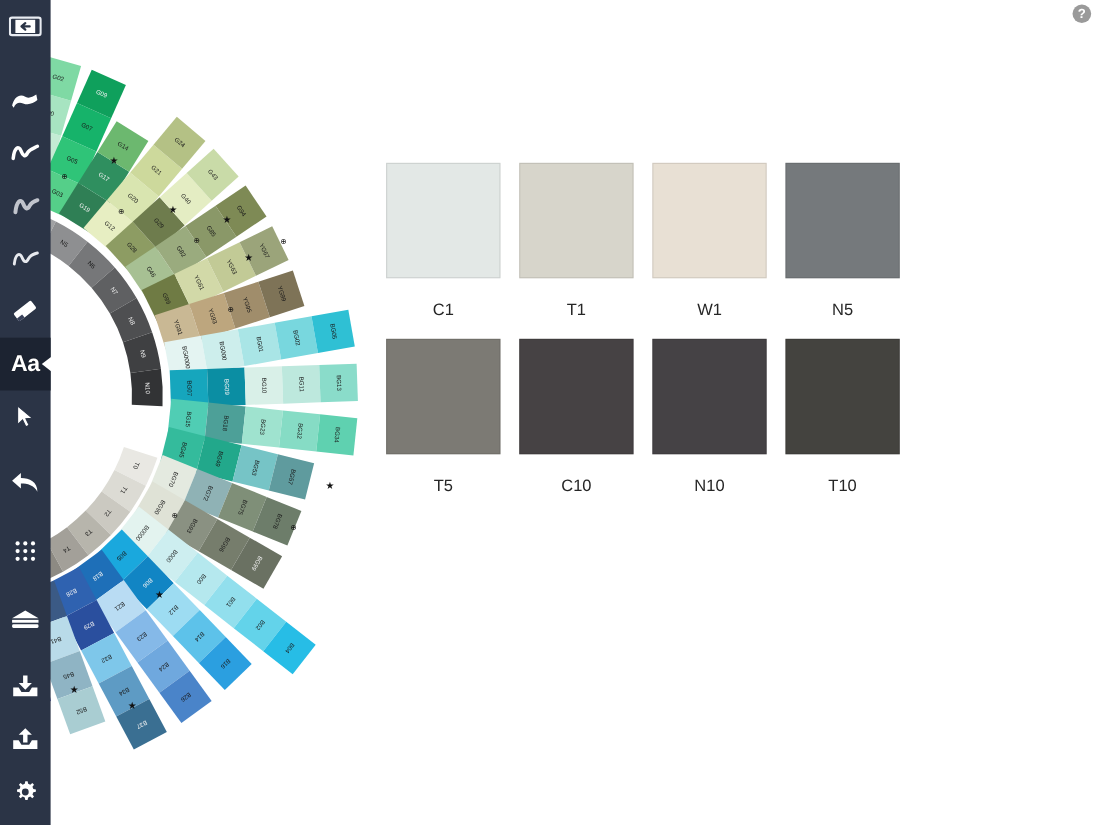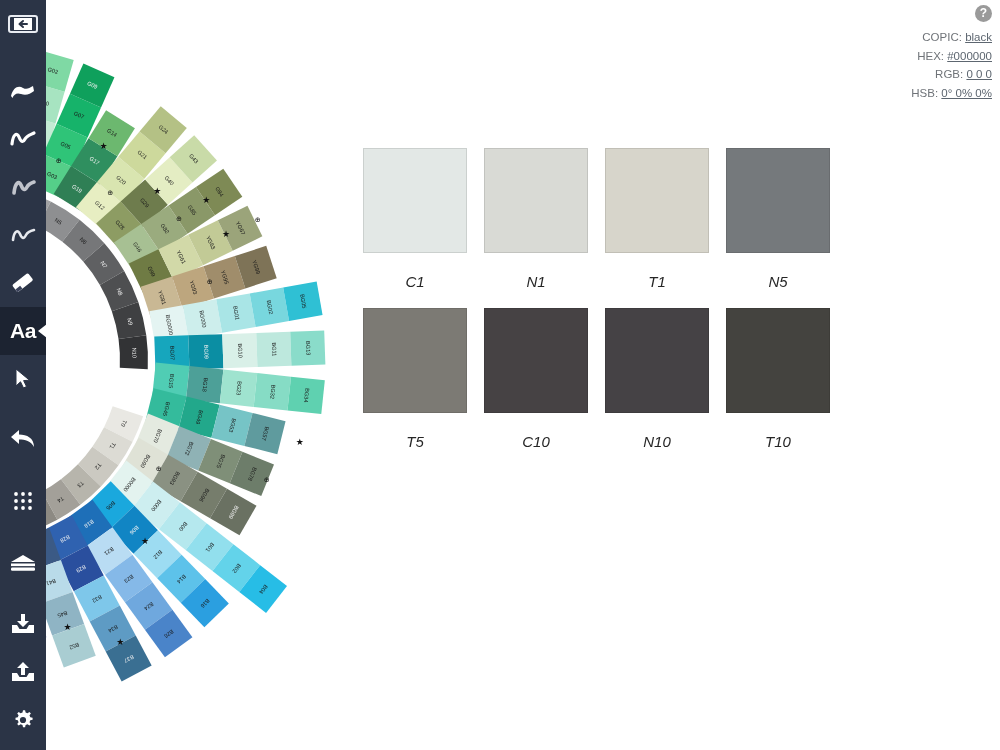--- a/index.html
+++ b/index.html
@@ -57,25 +57,25 @@
     font-size: 12px; font-weight: bold; line-height: 17px;
     text-align: center; cursor: pointer;
     margin-bottom: 6px;
   }
   .info-row { white-space: nowrap; }
   .info-label { color: #6f7378; }
   .info-value { color: #5d6670; text-decoration: underline; cursor: pointer; }
 
   
   #swatch-grid {
-    position: absolute; left: 363px; top: 148px;
+    position: absolute; left: 351px; top: 148px;
     display: grid;
     grid-template-columns: repeat(4, 104px);
     grid-template-rows: repeat(3, 160px);
-    column-gap: 17px; row-gap: 0px; font-style: italic;
+    column-gap: 17px; row-gap: 0px;
   }
   .swatch-cell { width: 104px; }
   .swatch-chip {
     width: 104px; height: 105px;
     border: 1px solid rgba(0,0,0,0.10);
     cursor: pointer;
   }
   .swatch-label {
     margin-top: 20px;
     text-align: center;
@@ -442,42 +442,36 @@
     <div class="tool" style="margin-bottom:6px;">
       <svg width="24" height="24" viewBox="0 0 24 24">
         <path fill="#ffffff" d="M12 2.2 l2.1 0 0.5 2.3 1.9 0.8 1.9-1.4 1.5 1.5 -1.4 1.9 0.8 1.9 2.3 0.5 0 2.1 -2.3 0.5 -0.8 1.9 1.4 1.9 -1.5 1.5 -1.9-1.4 -1.9 0.8 -0.5 2.3 -2.1 0 -0.5-2.3 -1.9-0.8 -1.9 1.4 -1.5-1.5 1.4-1.9 -0.8-1.9 -2.3-0.5 0-2.1 2.3-0.5 0.8-1.9 -1.4-1.9 1.5-1.5 1.9 1.4 1.9-0.8 Z"></path>
         <circle cx="12" cy="12" r="3.1" fill="#2b3446"></circle>
       </svg>
     </div>
   </div>
 
   <div id="info">
     <div id="help-btn">?</div>
-    <div id="info-rows">
-        <div class="info-row"><span class="info-label">COPIC:</span> <span class="info-value">black</span></div>
-        <div class="info-row"><span class="info-label">HEX:</span> <span class="info-value">#000000</span></div>
-        <div class="info-row"><span class="info-label">RGB:</span> <span class="info-value">0 0 0</span></div>
-        <div class="info-row"><span class="info-label">HSB:</span> <span class="info-value">0° 0% 0%</span></div>
-      </div>
   </div>
 
   <div id="swatch-grid">
       <div class="swatch-cell">
         <div class="swatch-chip" style="background: rgb(227, 232, 230);"></div>
         <div class="swatch-label">C1</div>
       </div>
       <div class="swatch-cell">
-        <div class="swatch-chip" style="background: rgb(217, 218, 213);"></div>
-        <div class="swatch-label">N1</div>
-      </div>
-      <div class="swatch-cell">
         <div class="swatch-chip" style="background: rgb(215, 213, 203);"></div>
         <div class="swatch-label">T1</div>
       </div>
       <div class="swatch-cell">
+        <div class="swatch-chip" style="background: rgb(232, 224, 212);"></div>
+        <div class="swatch-label">W1</div>
+      </div>
+      <div class="swatch-cell">
         <div class="swatch-chip" style="background: rgb(117, 121, 124);"></div>
         <div class="swatch-label">N5</div>
       </div>
       <div class="swatch-cell">
         <div class="swatch-chip" style="background: rgb(124, 122, 116);"></div>
         <div class="swatch-label">T5</div>
       </div>
       <div class="swatch-cell">
         <div class="swatch-chip" style="background: rgb(70, 66, 68);"></div>
         <div class="swatch-label">C10</div>

